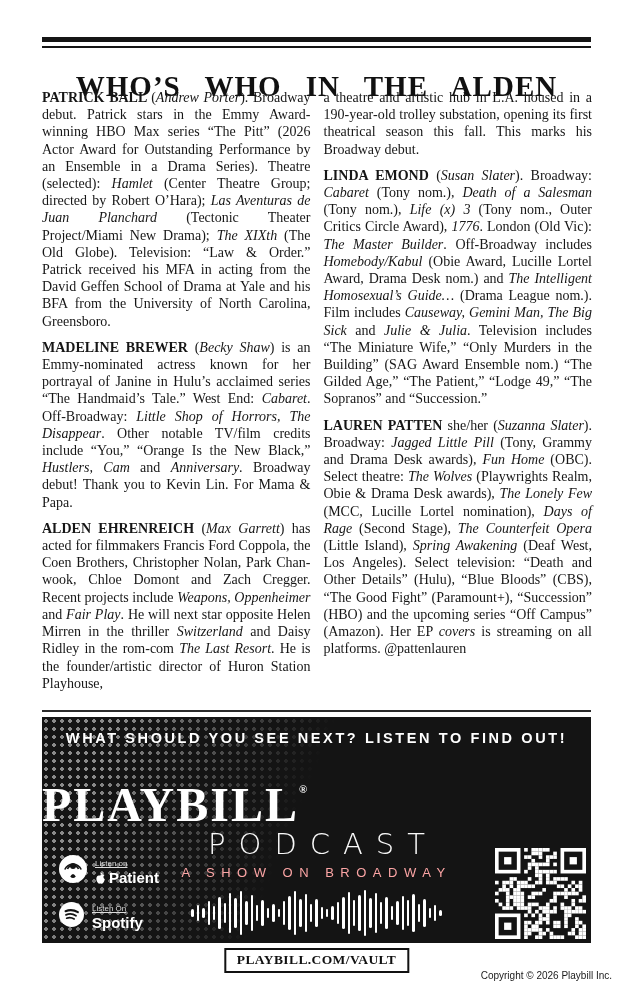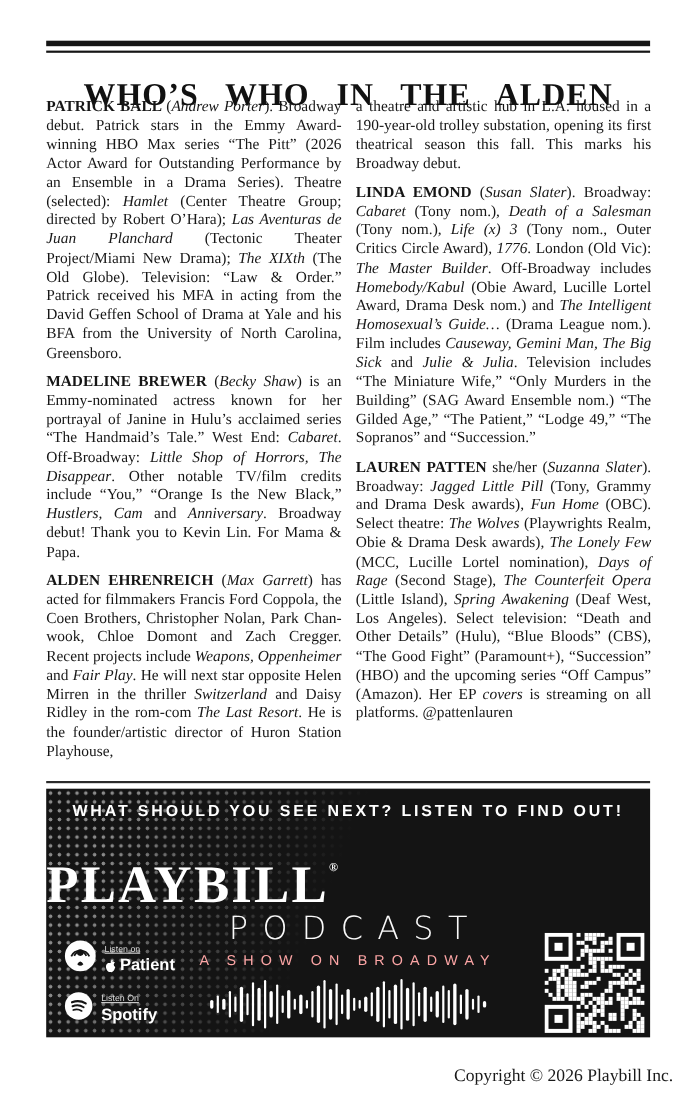--- a/index.html
+++ b/index.html
@@ -56,22 +56,22 @@
   .waveform i{display:block;width:2.4px;background:#ffffff;border-radius:2px;}
 
   .qr{position:absolute;right:5px;top:131px;width:91px;height:91px;}
 
   
   .vault{position:absolute;left:50%;transform:translateX(-50%);top:948px;border:2px solid #111;
      padding:2px 11px 3px 11px;font-family:"Liberation Serif", serif;font-weight:bold;font-size:13.5px;
      letter-spacing:0.4px;color:#111;background:#fff;}
 
   
-  .copyright{position:absolute;right:21px;top:970px;font-family:Liberation Serif, serif;
-     font-size:16px;color:#1a1a1a;}
+  .copyright{position:absolute;right:21px;top:970px;font-family:Liberation Sans, sans-serif;
+     font-size:10px;color:#1a1a1a;}
 </style>
 </head>
 <body>
 
 <div class="page">
 
   <div class="rule-thick"></div>
   <div class="rule-thin"></div>
 
   <h1 class="whos-who">WHO’S WHO IN THE ALDEN</h1>
@@ -398,16 +398,17 @@
         <rect x="24" y="24" width="1" height="1" fill="#ffffff"></rect>
         <rect x="0.5" y="0.5" width="6" height="6" fill="none" stroke="#ffffff" stroke-width="1"></rect>
         <rect x="2.5" y="2.5" width="2" height="2" fill="#ffffff"></rect>
         <rect x="18.5" y="0.5" width="6" height="6" fill="none" stroke="#ffffff" stroke-width="1"></rect>
         <rect x="20.5" y="2.5" width="2" height="2" fill="#ffffff"></rect>
         <rect x="0.5" y="18.5" width="6" height="6" fill="none" stroke="#ffffff" stroke-width="1"></rect>
         <rect x="2.5" y="20.5" width="2" height="2" fill="#ffffff"></rect>
       </svg>
   </div>
 
+  <div class="vault">PLAYBILL.COM/VAULT</div>
 
   <div class="copyright">Copyright © 2026 Playbill Inc.</div>
 
 </div>
 
 </body></html>

